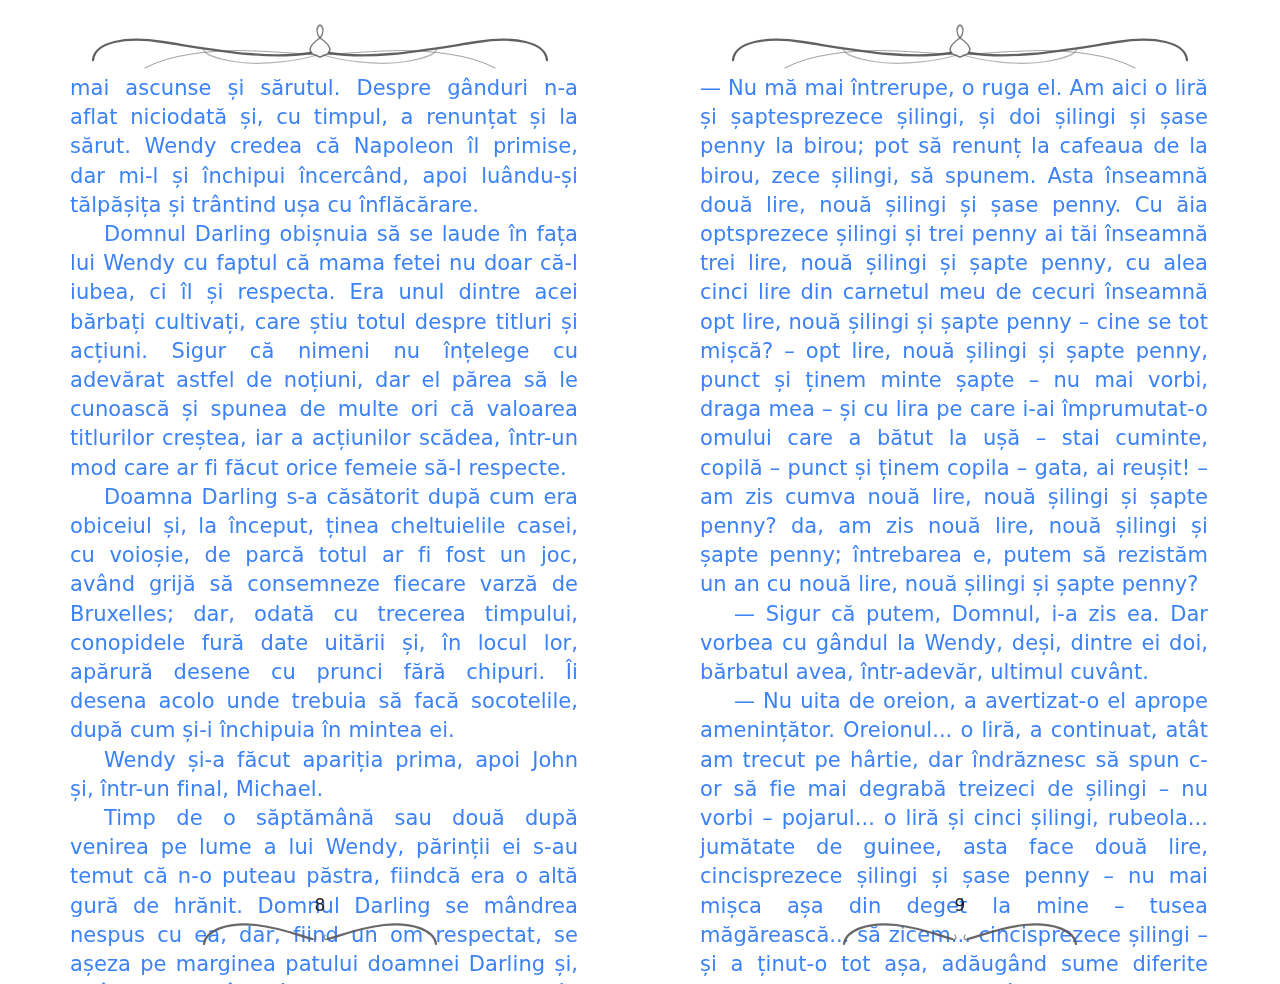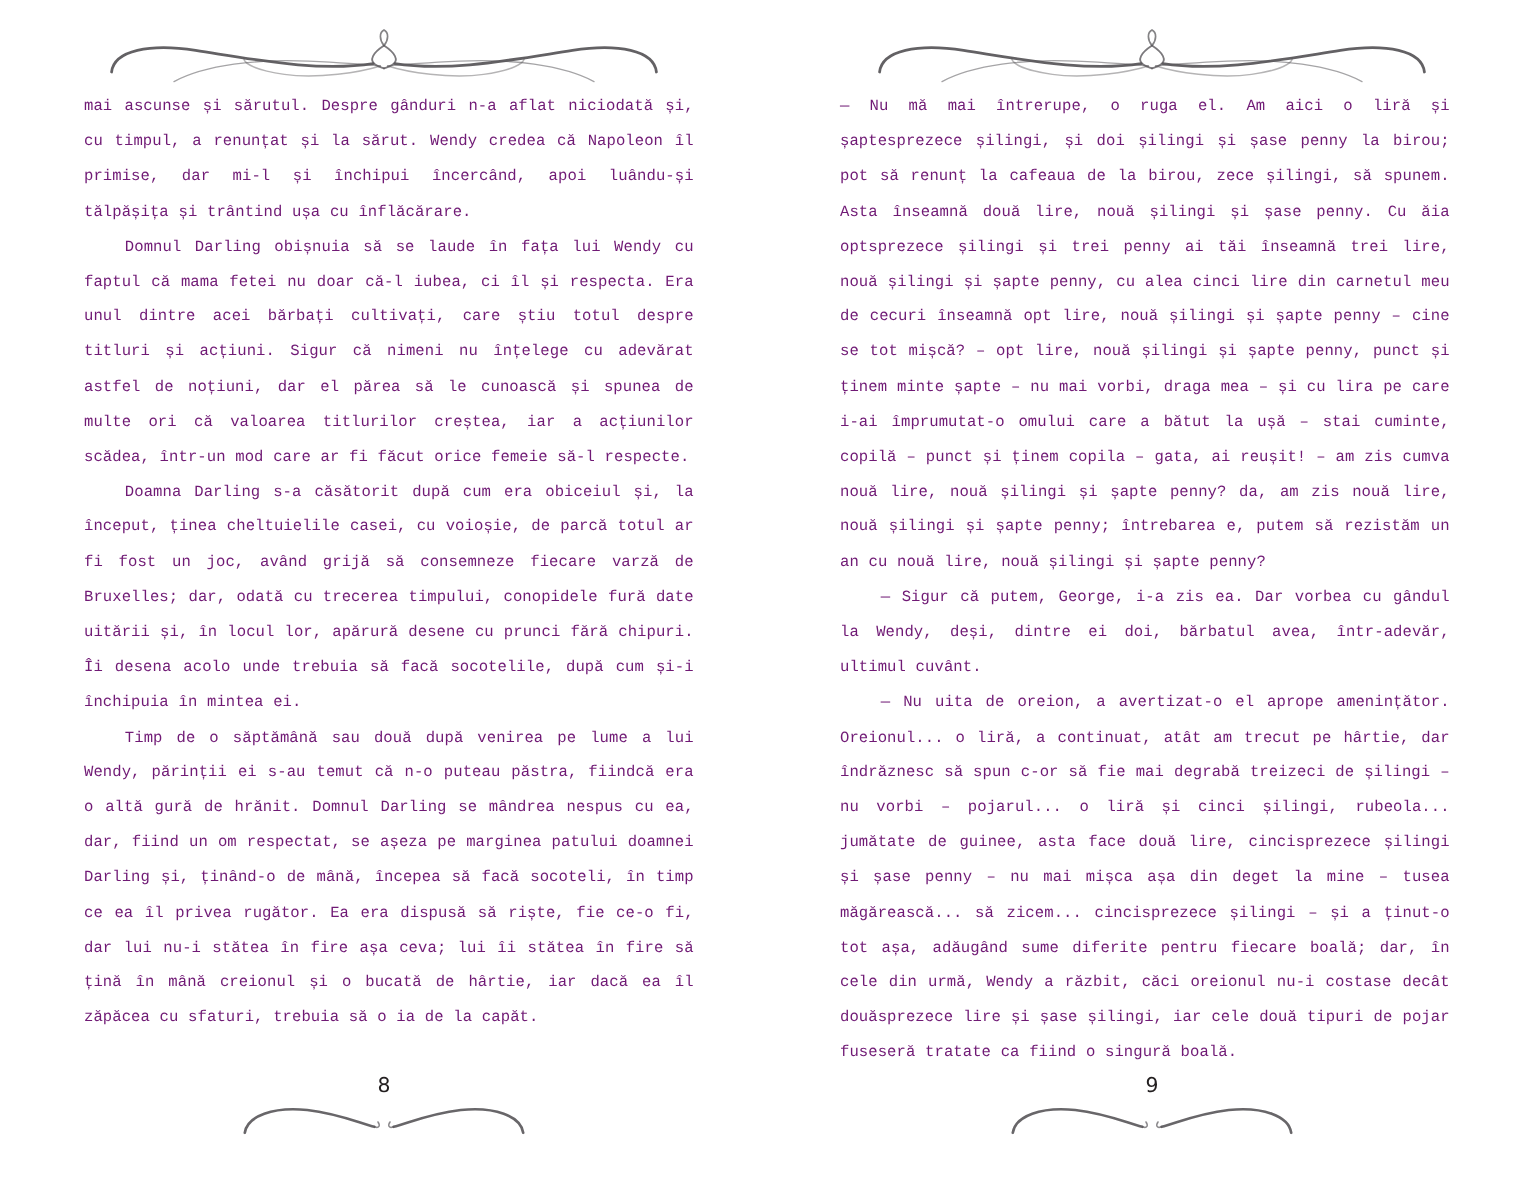--- a/index.html
+++ b/index.html
@@ -49,31 +49,30 @@
     position: absolute;
     top: 74px;
     width: 508px;
     height: 830px;
   }
   .page-left  .column { left: 70px; }
   .page-right .column { left: 60px; }
 
   .para {
     margin: 0;
-    font-size: 13px;
+    font-size: 21px;
     line-height: 29.2px;
-    color: #701a75;
+    color: #3b82f6;
     text-align: justify;
     text-justify: inter-word;
     text-indent: 34px;
     -webkit-font-smoothing: antialiased;
     letter-spacing: 0.05px;
     word-spacing: 0.2px;
     hyphens: manual;
-    font-family: Liberation Mono, monospace;
   }
   .para.first { text-indent: 0; }
 
   
   .foot {
     position: absolute;
     bottom: 32px;
     left: 50%;
     transform: translateX(-50%);
     width: 240px;
@@ -119,20 +118,21 @@
           <path d="M235 24 C 244 30, 248 36, 242 40 C 239 42, 236 42.5, 235 43" stroke-width="1.5" opacity="0.8"></path>
           <path d="M235 24 C 231 19, 231 13, 235 11 C 239 13, 239 19, 235 24" stroke-width="1.4" opacity="0.75"></path>
         </g>
       </svg>
     </div>
 
     <div class="column">
       <p class="para first">mai ascunse și sărutul. Despre gânduri n-a aflat niciodată și, cu timpul, a renunțat și la sărut. Wendy credea că Napoleon îl primise, dar mi-l și închipui încercând, apoi luându-și tălpășița și trântind ușa cu înflăcărare.</p>
       <p class="para">Domnul Darling obișnuia să se laude în fața lui Wendy cu faptul că mama fetei nu doar că-l iubea, ci îl și respecta. Era unul dintre acei bărbați cultivați, care știu totul despre titluri și acțiuni. Sigur că nimeni nu înțelege cu adevărat astfel de noțiuni, dar el părea să le cunoască și spunea de multe ori că valoarea titlurilor creștea, iar a acțiunilor scădea, într-un mod care ar fi făcut orice femeie să-l respecte.</p>
       <p class="para">Doamna Darling s-a căsătorit după cum era obiceiul și, la început, ținea cheltuielile casei, cu voioșie, de parcă totul ar fi fost un joc, având grijă să consemneze fiecare varză de Bruxelles; dar, odată cu trecerea timpului, conopidele fură date uitării și, în locul lor, apărură desene cu prunci fără chipuri. Îi desena acolo unde trebuia să facă socotelile, după cum și-i închipuia în mintea ei.</p>
+      <p class="para">Wendy și-a făcut apariția prima, apoi John și, într-un final, Michael.</p>
       <p class="para">Timp de o săptămână sau două după venirea pe lume a lui Wendy, părinții ei s-au temut că n-o puteau păstra, fiindcă era o altă gură de hrănit. Domnul Darling se mândrea nespus cu ea, dar, fiind un om respectat, se așeza pe marginea patului doamnei Darling și, ținând-o de mână, începea să facă socoteli, în timp ce ea îl privea rugător. Ea era dispusă să riște, fie ce-o fi, dar lui nu-i stătea în fire așa ceva; lui îi stătea în fire să țină în mână creionul și o bucată de hârtie, iar dacă ea îl zăpăcea cu sfaturi, trebuia să o ia de la capăt.</p>
     </div>
 
     <div class="foot">
       <svg viewBox="0 0 240 40" xmlns="http://www.w3.org/2000/svg">
         <g fill="none" stroke="#5b595c" stroke-linecap="round">
           <path d="M4 36 C 6 22, 28 14, 56 17 C 82 20, 100 28, 112 31" stroke-width="2.2" opacity="0.92"></path>
           <path d="M112 31 C 116 32.5, 117 30, 115 27" stroke-width="1.3" opacity="0.7"></path>
           <path d="M236 36 C 234 22, 212 14, 184 17 C 158 20, 140 28, 128 31" stroke-width="2.2" opacity="0.92"></path>
           <path d="M128 31 C 124 32.5, 123 30, 125 27" stroke-width="1.3" opacity="0.7"></path>
@@ -155,21 +155,21 @@
           <path d="M238 41 C 254 46, 290 52, 318 48 C 342 44.5, 352 39, 352 34" stroke-width="1.2" opacity="0.45"></path>
           <path d="M235 24 C 226 30, 222 36, 228 40 C 231 42, 234 42.5, 235 43" stroke-width="1.5" opacity="0.8"></path>
           <path d="M235 24 C 244 30, 248 36, 242 40 C 239 42, 236 42.5, 235 43" stroke-width="1.5" opacity="0.8"></path>
           <path d="M235 24 C 231 19, 231 13, 235 11 C 239 13, 239 19, 235 24" stroke-width="1.4" opacity="0.75"></path>
         </g>
       </svg>
     </div>
 
     <div class="column">
       <p class="para first">— Nu mă mai întrerupe, o ruga el. Am aici o liră și șaptesprezece șilingi, și doi șilingi și șase penny la birou; pot să renunț la cafeaua de la birou, zece șilingi, să spunem. Asta înseamnă două lire, nouă șilingi și șase penny. Cu ăia optsprezece șilingi și trei penny ai tăi înseamnă trei lire, nouă șilingi și șapte penny, cu alea cinci lire din carnetul meu de cecuri înseamnă opt lire, nouă șilingi și șapte penny – cine se tot mișcă? – opt lire, nouă șilingi și șapte penny, punct și ținem minte șapte – nu mai vorbi, draga mea – și cu lira pe care i-ai împrumutat-o omului care a bătut la ușă – stai cuminte, copilă – punct și ținem copila – gata, ai reușit! – am zis cumva nouă lire, nouă șilingi și șapte penny? da, am zis nouă lire, nouă șilingi și șapte penny; întrebarea e, putem să rezistăm un an cu nouă lire, nouă șilingi și șapte penny?</p>
-      <p class="para">— Sigur că putem, George, i-a zis ea. Dar vorbea cu gândul la Wendy, deși, dintre ei doi, bărbatul avea, într-adevăr, ultimul cuvânt.</p>
+      <p class="para">— Sigur că putem, Domnul, i-a zis ea. Dar vorbea cu gândul la Wendy, deși, dintre ei doi, bărbatul avea, într-adevăr, ultimul cuvânt.</p>
       <p class="para">— Nu uita de oreion, a avertizat-o el aprope amenințător. Oreionul... o liră, a continuat, atât am trecut pe hârtie, dar îndrăznesc să spun c-or să fie mai degrabă treizeci de șilingi – nu vorbi – pojarul... o liră și cinci șilingi, rubeola... jumătate de guinee, asta face două lire, cincisprezece șilingi și șase penny – nu mai mișca așa din deget la mine – tusea măgărească... să zicem... cincisprezece șilingi – și a ținut-o tot așa, adăugând sume diferite pentru fiecare boală; dar, în cele din urmă, Wendy a răzbit, căci oreionul nu-i costase decât douăsprezece lire și șase șilingi, iar cele două tipuri de pojar fuseseră tratate ca fiind o singură boală.</p>
     </div>
 
     <div class="foot">
       <svg viewBox="0 0 240 40" xmlns="http://www.w3.org/2000/svg">
         <g fill="none" stroke="#5b595c" stroke-linecap="round">
           <path d="M4 36 C 6 22, 28 14, 56 17 C 82 20, 100 28, 112 31" stroke-width="2.2" opacity="0.92"></path>
           <path d="M112 31 C 116 32.5, 117 30, 115 27" stroke-width="1.3" opacity="0.7"></path>
           <path d="M236 36 C 234 22, 212 14, 184 17 C 158 20, 140 28, 128 31" stroke-width="2.2" opacity="0.92"></path>
           <path d="M128 31 C 124 32.5, 123 30, 125 27" stroke-width="1.3" opacity="0.7"></path>

